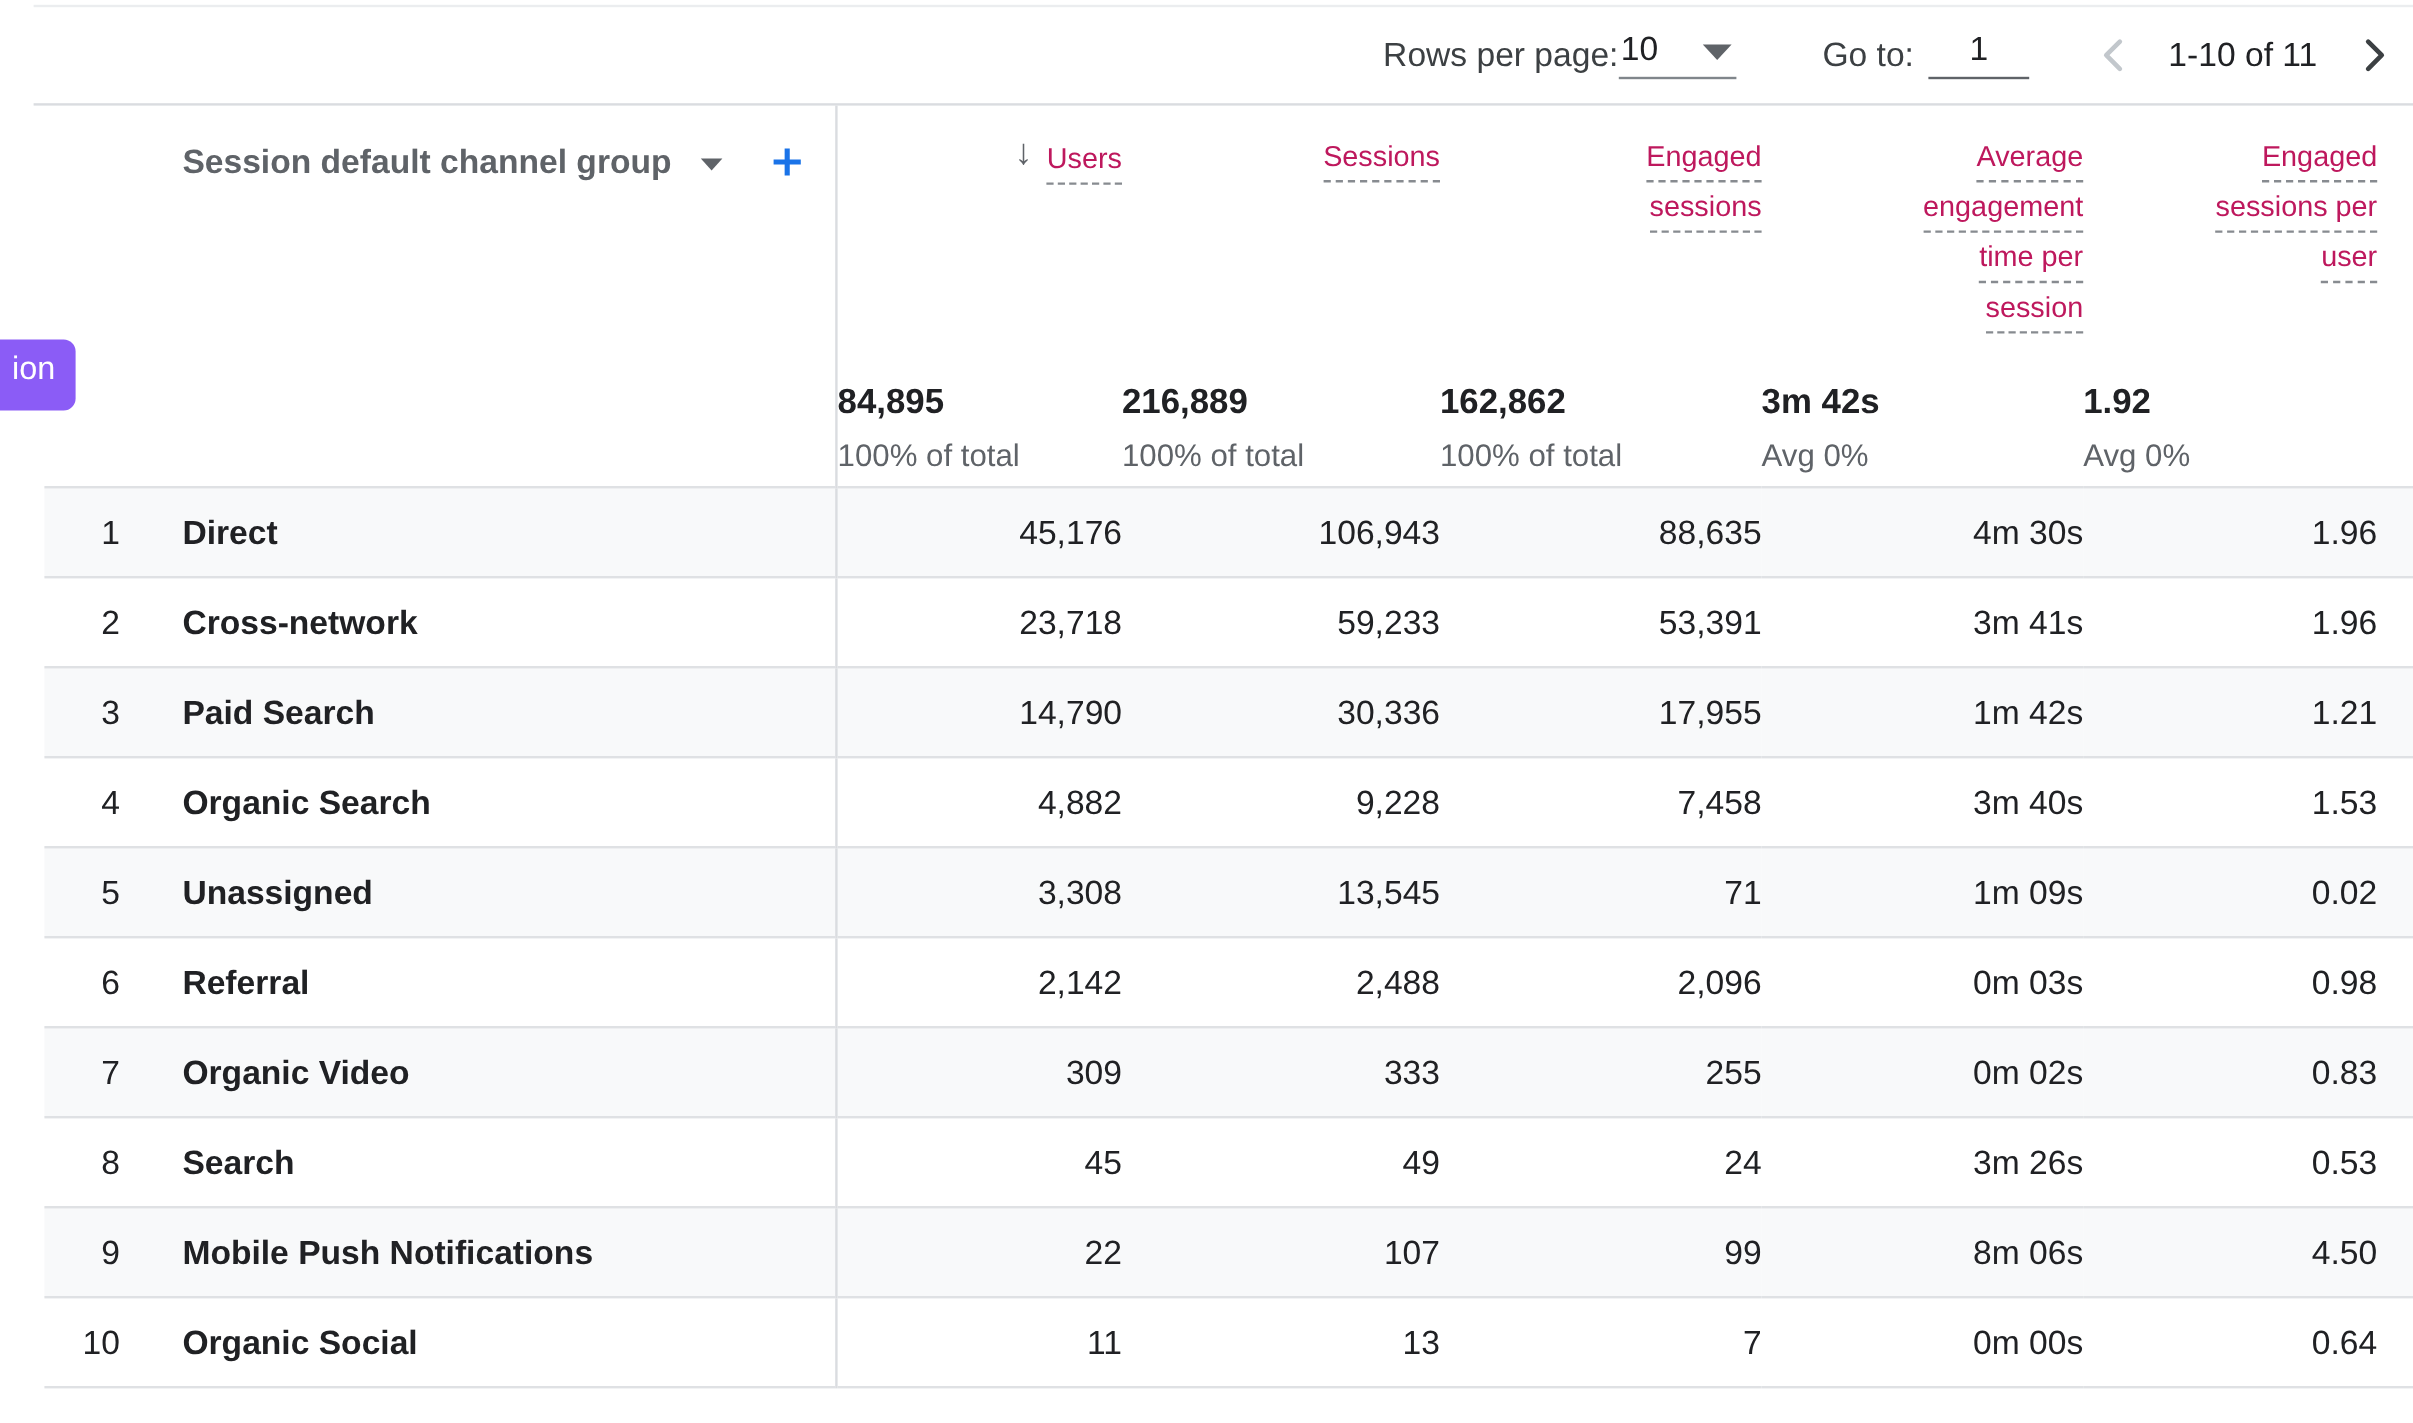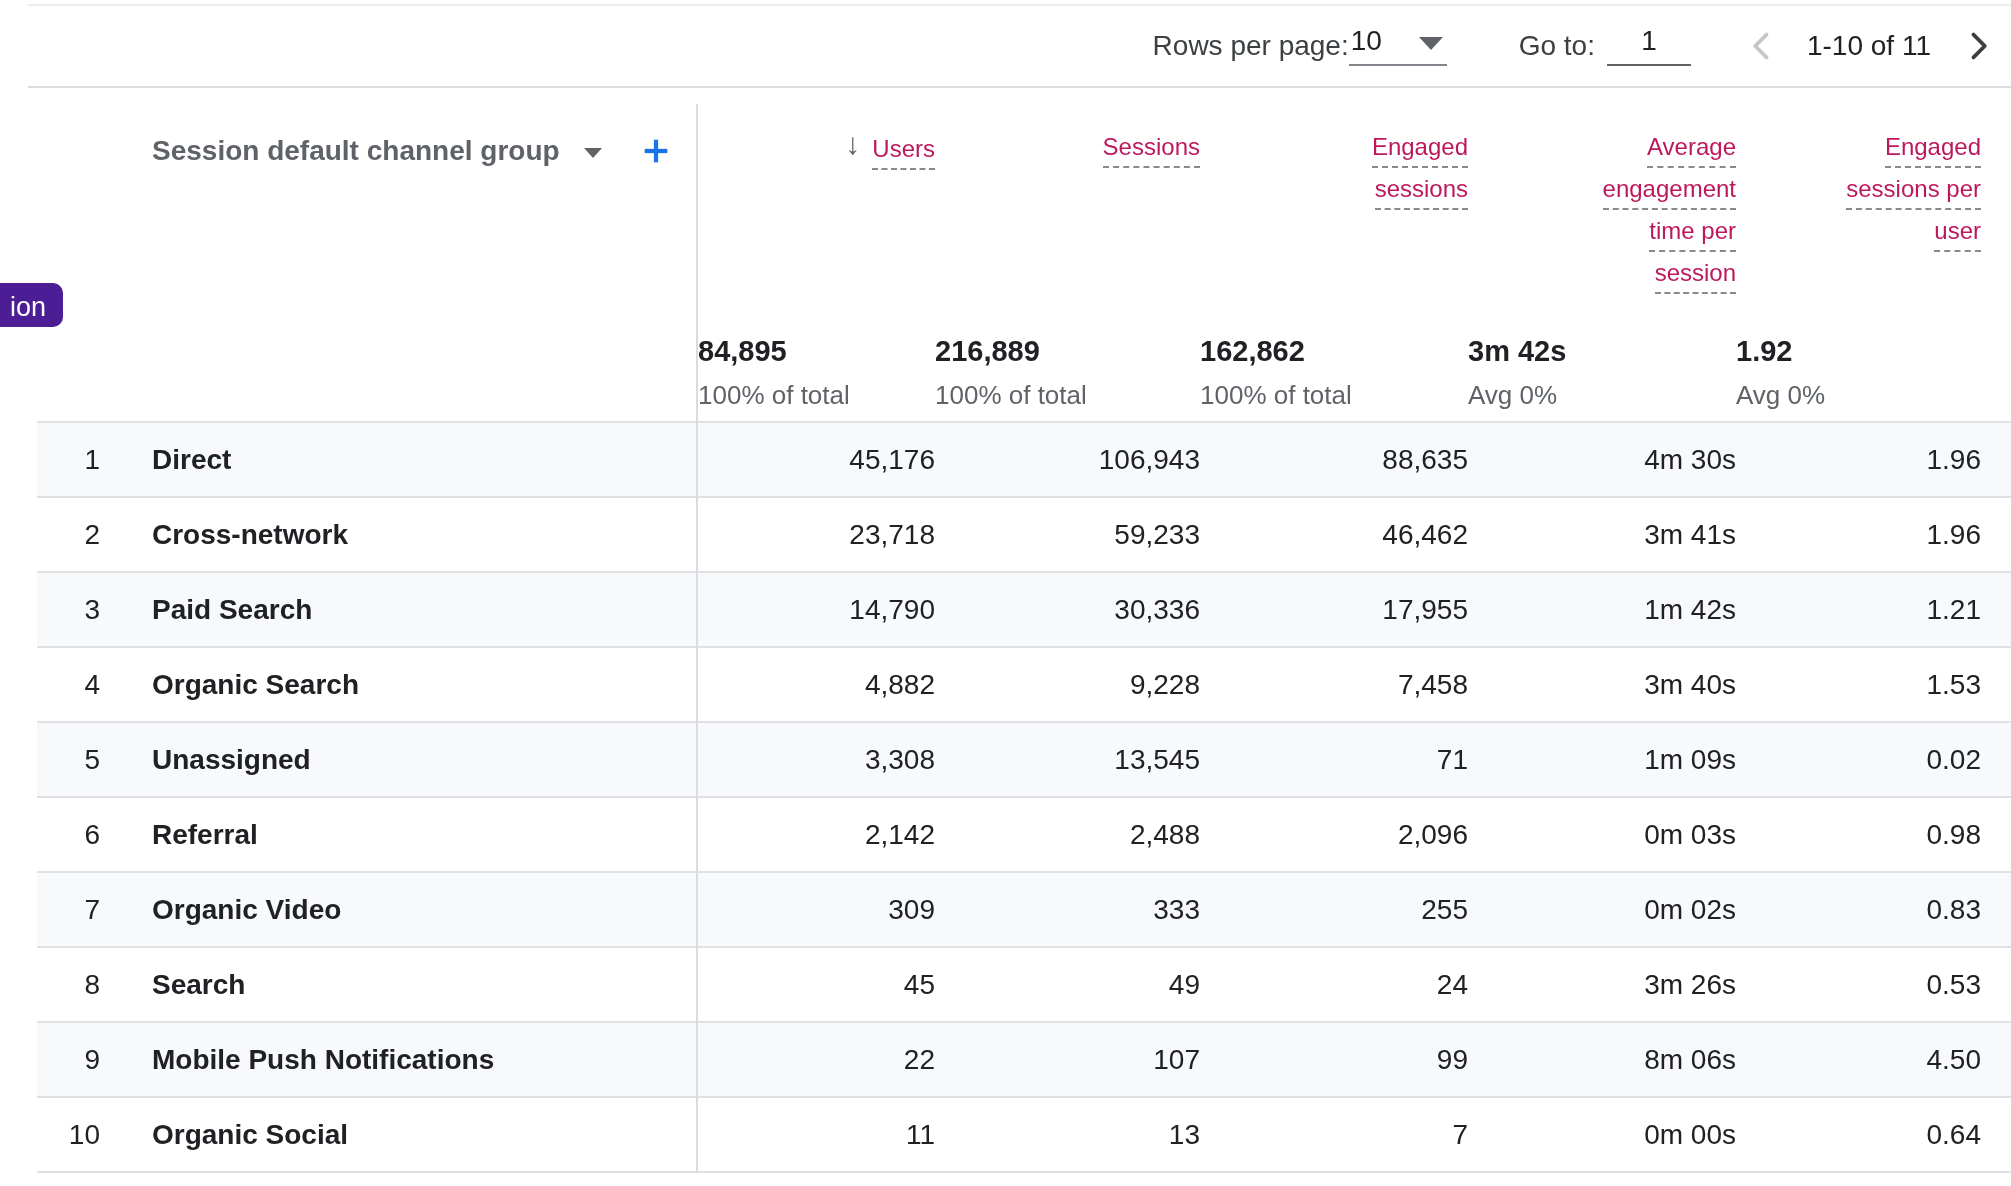--- a/index.html
+++ b/index.html
@@ -51,21 +51,21 @@
     margin-right: 52px;
     cursor: text;
   }
   .goto-value { font-size: 28px; color: #202124; line-height: 30px; }
   .chev-btn { display: flex; align-items: center; justify-content: center; width: 38px; height: 38px; cursor: pointer; }
   .chev-prev { margin-right: 26px; }
   .chev-next { margin-left: 28px; }
   .pagination-range { font-size: 28px; color: #202124; }
 
   
-  .table-wrap { position: absolute; top: 104px; left: 37px; width: 1974px; }
+  .table-wrap { position: absolute; top: 88px; left: 37px; width: 1974px; }
   table { width: 1974px; border-collapse: collapse; table-layout: fixed; }
   th, td { vertical-align: top; }
 
   tr.header-row { height: 222px; }
   tr.totals-row { height: 96px; }
 
   .dim-header, .dim-total, .dim-cell { border-right: 2px solid #dadce0; }
 
   .dim-header { padding: 31px 0 0 115px; text-align: left; }
   .dim-head-inner { display: flex; align-items: center; }
@@ -102,22 +102,22 @@
   td.dim-cell { vertical-align: middle; }
   .dim-cell-inner { display: flex; align-items: center; }
   .row-num { display: inline-block; width: 63px; text-align: right; font-size: 28px; color: #202124; }
   .dim-name { margin-left: 52px; font-size: 28px; font-weight: bold; color: #202124; }
   td.metric-cell { vertical-align: middle; text-align: right; font-size: 28px; color: #202124; }
 
   
   .tooltip-fragment {
     position: absolute;
     left: 0; top: 283px;
-    height: 44px;
-    background: #4c1d95;
+    height: 59px;
+    background: #8b5cf6;
     color: #ffffff;
     font-size: 27px;
     line-height: 48px;
     padding: 0 17px 0 10px;
     border-radius: 0 10px 10px 0;
     z-index: 5;
   }
 </style>
 </head>
 <body>
@@ -247,21 +247,21 @@
         </tr>
         <tr>
           <td class="dim-cell">
             <div class="dim-cell-inner">
               <span class="row-num">2</span>
               <span class="dim-name">Cross-network</span>
             </div>
           </td>
           <td class="metric-cell">23,718</td>
           <td class="metric-cell">59,233</td>
-          <td class="metric-cell">46,462</td>
+          <td class="metric-cell">53,391</td>
           <td class="metric-cell">3m 41s</td>
           <td class="metric-cell">1.96</td>
         </tr>
         <tr>
           <td class="dim-cell">
             <div class="dim-cell-inner">
               <span class="row-num">3</span>
               <span class="dim-name">Paid Search</span>
             </div>
           </td>

